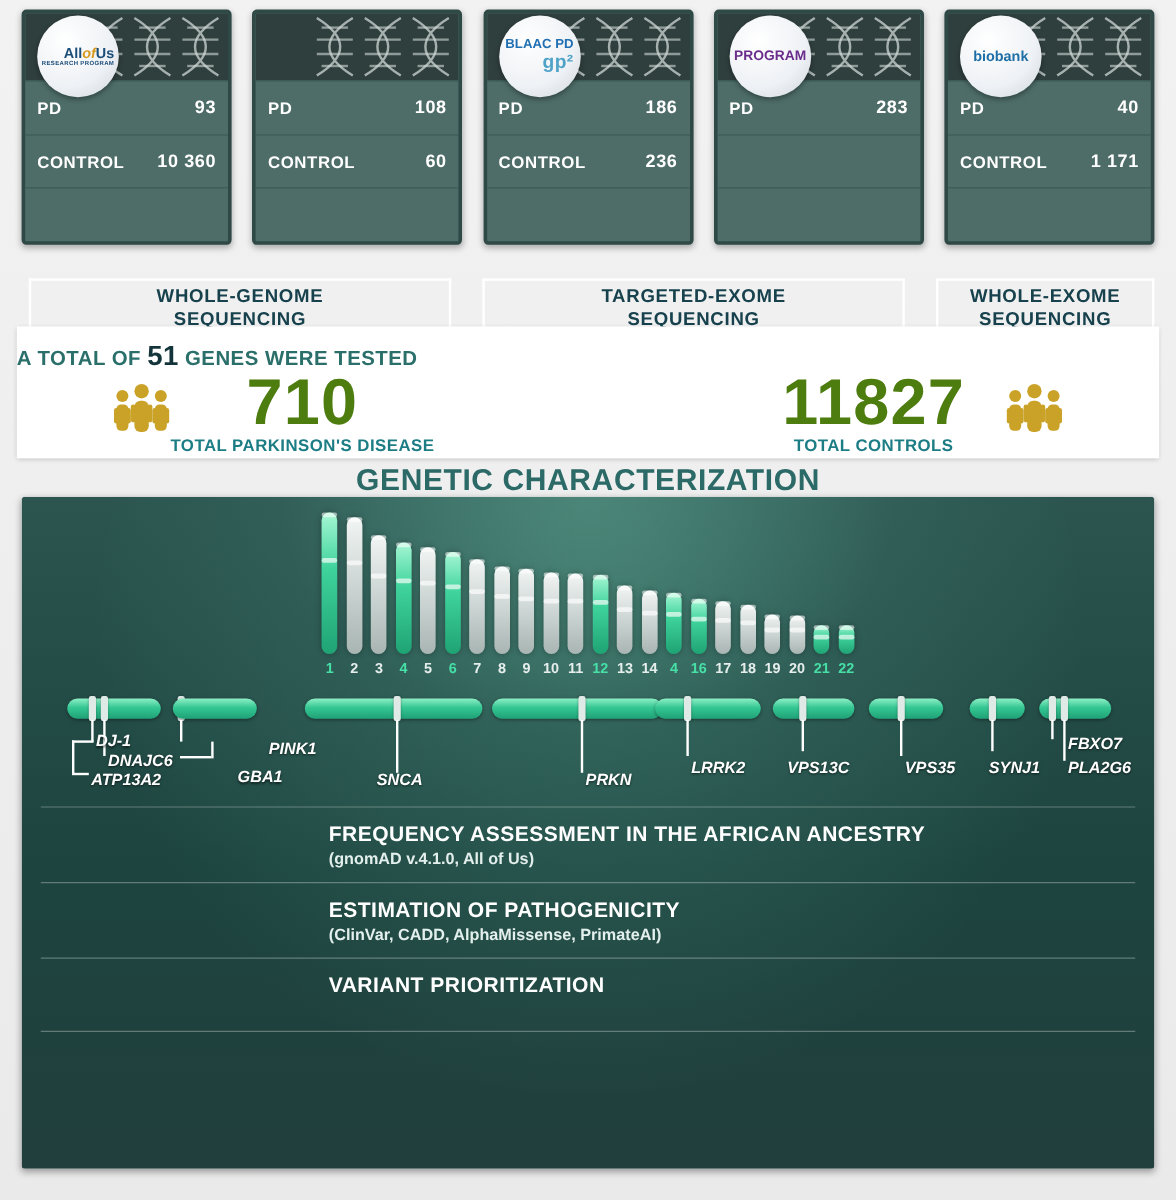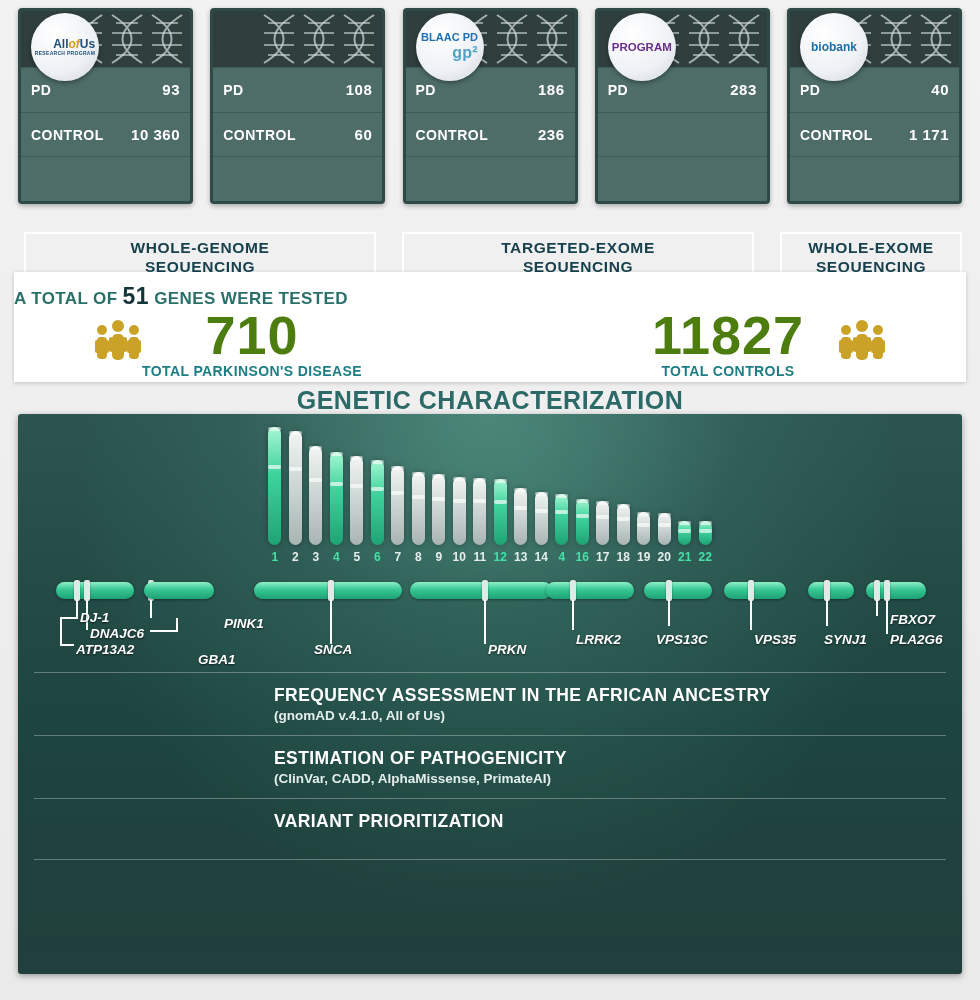--- a/index.html
+++ b/index.html
@@ -715,21 +715,21 @@
       <div class="leader" style="left:650px; top:18px; height:26px;"></div>
       <div class="leader" style="left:732px; top:18px; height:30px;"></div>
       <div class="leader" style="left:808px; top:18px; height:26px;"></div>
       <div class="leader" style="left:858px; top:18px; height:16px;"></div>
       <div class="leader" style="left:868px; top:18px; height:34px;"></div>
 
       <div class="glabel" style="left:62px; top:28px;">DJ-1</div>
       <div class="glabel" style="left:72px; top:44px;">DNAJC6</div>
       <div class="glabel" style="left:58px; top:60px;">ATP13A2</div>
       <div class="glabel" style="left:162px; top:34px;margin-left:44px;">PINK1</div>
-      <div class="glabel" style="left:180px; top:70px;">GBA1</div>
+      <div class="glabel" style="left:180px; top:58px;">GBA1</div>
       <div class="glabel" style="left:296px; top:60px;">SNCA</div>
       <div class="glabel" style="left:470px; top:60px;">PRKN</div>
       <div class="glabel" style="left:558px; top:50px;">LRRK2</div>
       <div class="glabel" style="left:638px; top:50px;">VPS13C</div>
       <div class="glabel" style="left:736px; top:50px;">VPS35</div>
       <div class="glabel" style="left:806px; top:50px;">SYNJ1</div>
       <div class="glabel" style="left:872px; top:30px;">FBXO7</div>
       <div class="glabel" style="left:872px; top:50px;">PLA2G6</div>
     </div>
 

